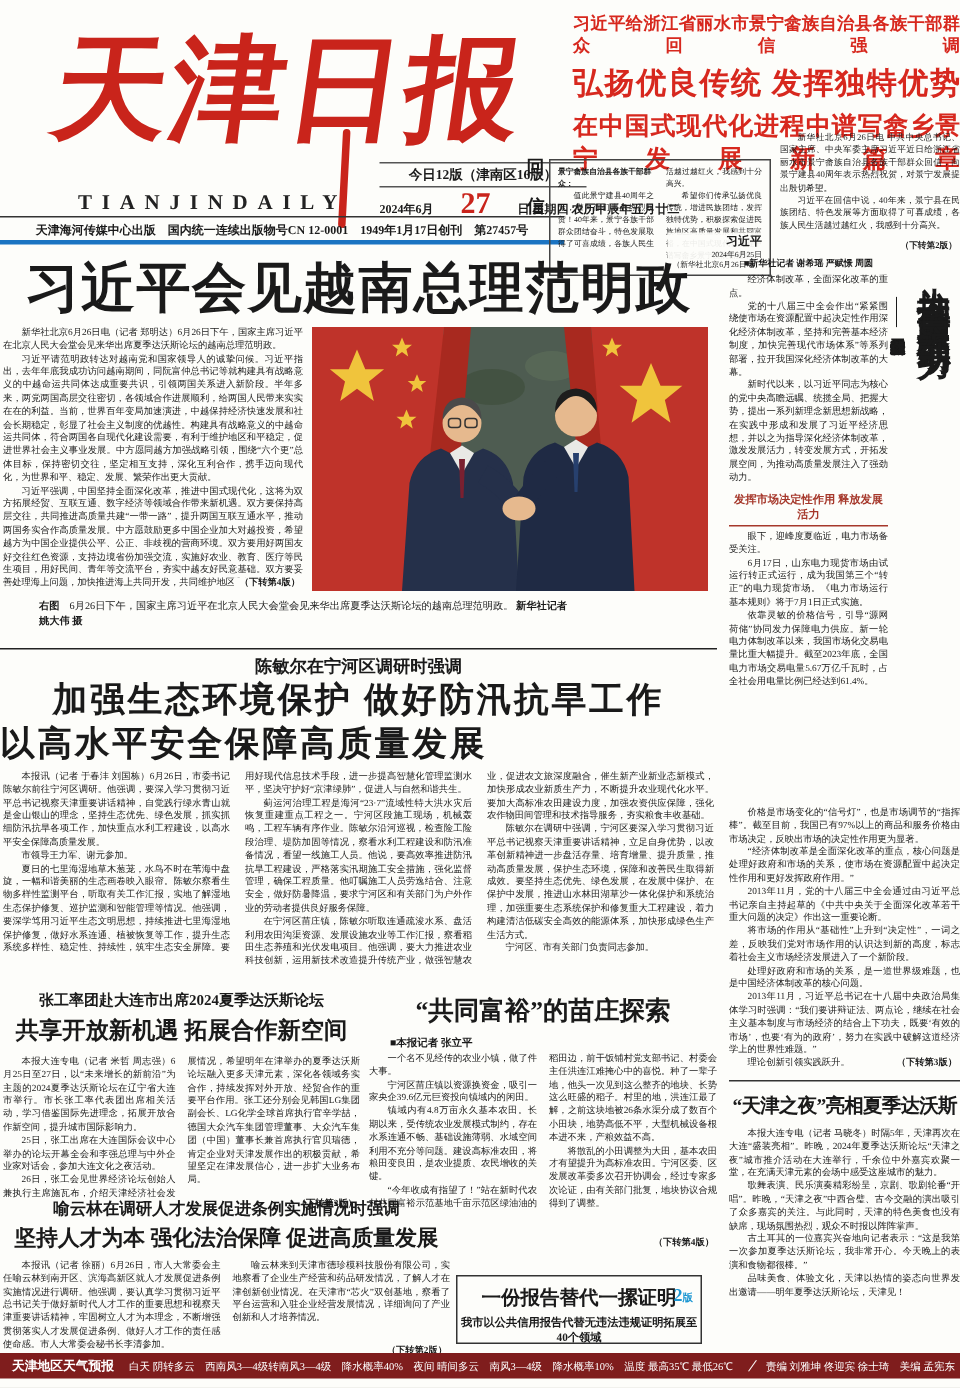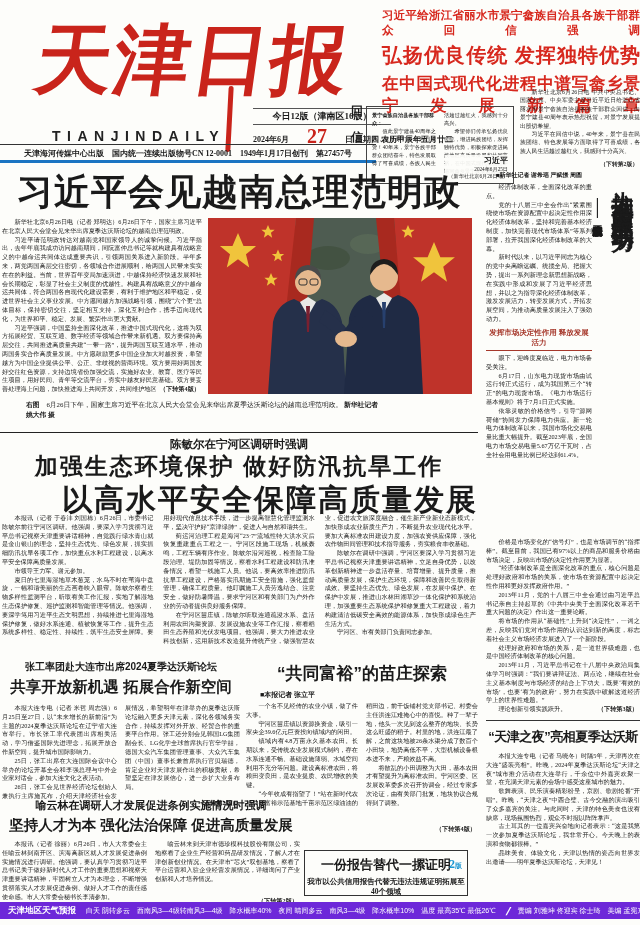--- a/index.html
+++ b/index.html
@@ -3,21 +3,21 @@
 <meta charset="utf-8">
 <style>
   * { margin:0; padding:0; box-sizing:border-box; }
   html,body { background:#e8e8e4; }
   .page {
     position:relative; width:640px; height:925px; margin:0 auto;
     background:#fdfdfa; color:#1a1a1a; overflow:hidden;
     font-family:"Liberation Serif","DejaVu Serif",serif;
   }
   .abs { position:absolute; }
-  .sans { font-family:Liberation Sans, sans-serif; }
+  .sans { font-family:Liberation Serif, serif; }
   .jp { text-indent:2em; text-align:justify; margin:0; }
   .jump { position:absolute; right:2px; bottom:0; background:#fdfdfa; font-weight:bold; padding-left:4px; }
 
   
   .mast-title { left:36px; top:4px; width:340px; height:120px; font-size:76px; line-height:112px;
     font-weight:bold; color:#c9241b; letter-spacing:2px; transform:skewX(-8deg); white-space:nowrap; }
   .mast-en { left:52px; top:128px; font-size:14px; font-weight:bold; letter-spacing:6.5px; color:#222; }
   .brush { left:227px; top:86px; width:5px; height:66px; background:#c9241b; border-radius:3px; transform:rotate(3deg); }
   .edition { left:240px; top:108px; width:138px;margin-left:13px; }
   .ed1 { font-size:9px; font-weight:bold; text-align:center; border-top:1px solid #555; border-bottom:1px solid #555; padding:1px 0; }
@@ -44,21 +44,21 @@
   
   .lead-h { left:0; top:168px; width:478px; text-align:center; font-size:36px; font-weight:900; letter-spacing:1px; white-space:nowrap; }
   .lead-body { left:2px; top:218px; width:200px; height:176px; overflow:hidden; font-size:6.2px; line-height:1.42; }
   .photo { left:208px; top:218px; width:264px; height:176px; background:#66756a; }
   .caption { left:26px; top:400px; width:352px; font-size:6.8px; line-height:1.5; text-align:justify; }
   .rule1 { left:0; top:432px; width:478px; height:1px; background:#222; }
 
   
   .chen-kicker { left:0; top:437px; width:478px; text-align:center; font-size:11.5px; font-weight:bold; }
   .chen-h1 { left:0; top:451px; width:478px; text-align:center; font-size:23px; font-weight:900; letter-spacing:2px; white-space:nowrap; }
-  .chen-h2 { left:0; top:480px; width:478px; text-align:right; font-size:30px; font-weight:900; letter-spacing:2px; white-space:nowrap; }
+  .chen-h2 { left:0; top:480px; width:478px; text-align:left; font-size:23px; font-weight:900; letter-spacing:2px; white-space:nowrap; }
   .chen-body { left:2px; top:514px; width:474px; height:142px; overflow:hidden; column-count:3; column-gap:10px; font-size:6.2px; line-height:1.42; }
 
   
   .zhang { left:2px; top:660px; width:238px; }
   .zhang-kicker { text-align:center; font-size:10px; font-weight:bold; white-space:nowrap; }
   .zhang-h { text-align:center; font-size:15.5px; font-weight:900; margin-top:3px; white-space:nowrap; }
   .zhang-body { position:relative; margin-top:6px; height:104px; overflow:hidden; column-count:2; column-gap:8px; font-size:6.2px; line-height:1.42; }
   .yu { left:2px; top:798px; width:298px; }
   .yu-kicker { text-align:center; font-size:11px; font-weight:bold; white-space:nowrap; }
   .yu-h { text-align:center; font-size:14.5px; font-weight:900; margin-top:3px; white-space:nowrap; }
@@ -81,21 +81,21 @@
   .rc-narrow { left:486px; top:183px; width:106px; height:350px; overflow:hidden; font-size:6.2px; line-height:1.42; }
   .rc-subhead { font-size:7.5px; font-weight:bold; color:#a6382b; text-align:center; border-bottom:1px solid #a6382b; margin:4px 0 3px; padding-bottom:1px; }
   .rc-vhead { left:606px; top:174px; width:32px; height:366px; writing-mode:vertical-rl; font-size:22.5px; font-weight:900; letter-spacing:3px; }
   .rc-vsub { left:586px; top:198px; width:18px; height:340px; writing-mode:vertical-rl; font-size:10px; font-weight:bold; }
   .rc-wide { left:486px; top:538px; width:154px; height:176px; overflow:hidden; font-size:6.2px; line-height:1.42; }
   .rc-rule { left:486px; top:720px; width:154px; height:1px; background:#333; }
   .tjn-h { left:486px; top:728px; width:154px; text-align:center; font-size:13px; font-weight:900; letter-spacing:-0.5px; white-space:nowrap; }
   .tjn-body { left:486px; top:752px; width:154px; height:148px; overflow:hidden; font-size:6.2px; line-height:1.42; }
 
   
-  .weather { left:0; top:902px; width:640px; height:17px; background:#6d28d9; color:#fff;
+  .weather { left:0; top:902px; width:640px; height:17px; background:#7f1d1d; color:#fff;
     display:flex; align-items:center; padding:0 8px; font-size:7px; white-space:nowrap; overflow:hidden; }
   .wx-label { font-size:8.5px; font-weight:bold; margin-right:10px; }
   .wx-items span { margin-right:7px; }
   .wx-slash { font-size:11px; font-weight:bold; margin:0 8px 0 4px; transform:skewX(-20deg); }
   .wx-editors { margin-left:auto; }
 </style>
 </head>
 <body>
 
 <div class="page">

